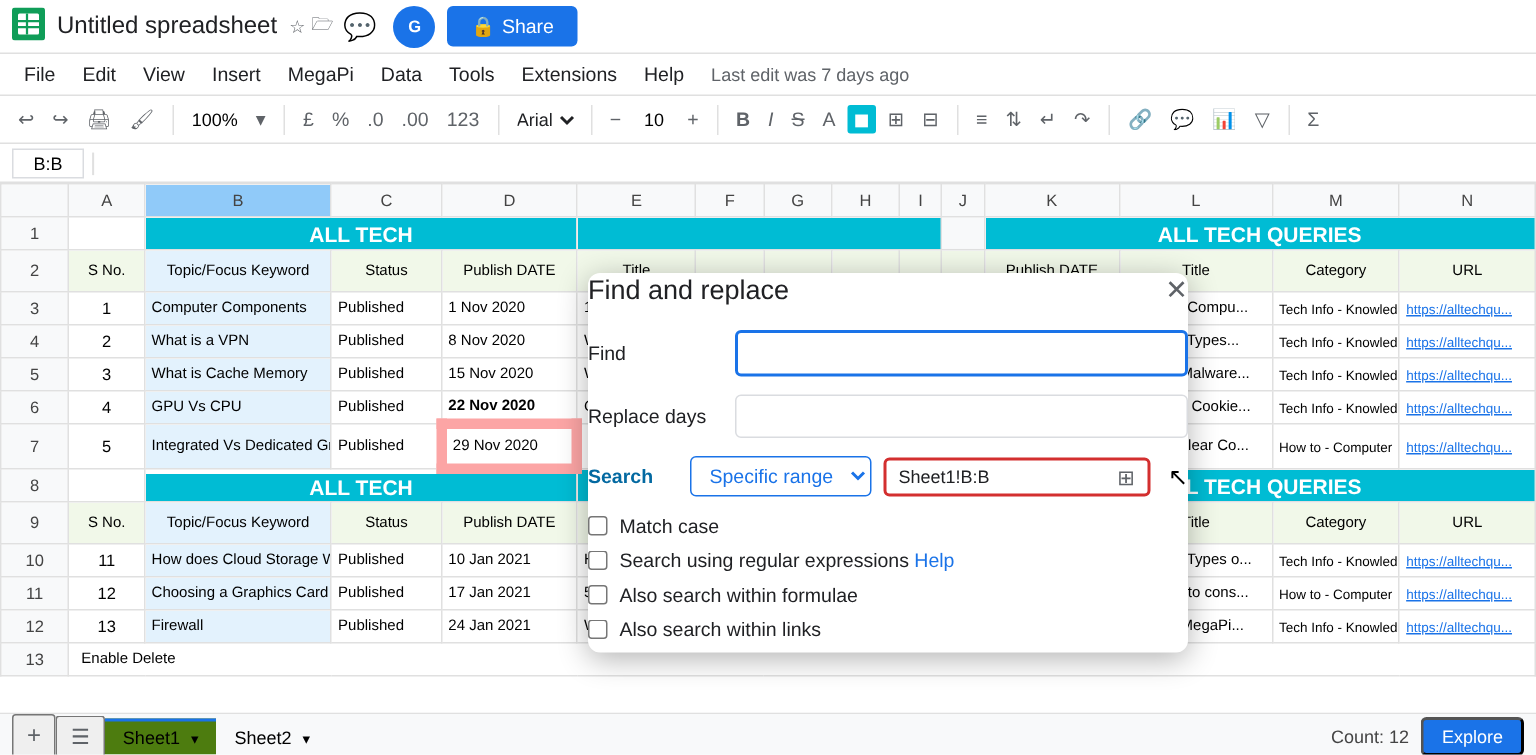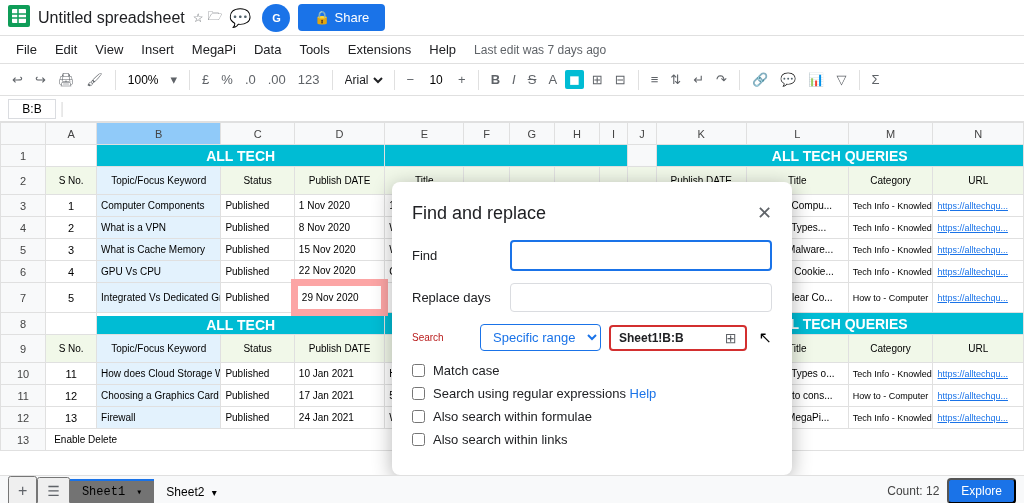--- a/index.html
+++ b/index.html
@@ -26,38 +26,38 @@
 
     
     #sheet-area { display: flex; flex-direction: column; height: calc(503px - 122px); position: relative; overflow: hidden; }
     table { border-collapse: collapse; width: 100%; table-layout: fixed; }
     td, th { border: 1px solid #e0e0e0; font-size: 11px; padding: 1px 4px; height: 22px; overflow: hidden; white-space: nowrap; }
     th { background: #f8f9fa; font-weight: normal; color: #444; text-align: center; }
 
     
     #tab-bar { display: flex; align-items: center; background: #f8f9fa; border-top: 1px solid #e0e0e0; height: 30px; padding: 0 8px; }
     .tab-item { padding: 4px 12px; font-size: 12px; border-top: 2px solid transparent; cursor: pointer; }
-    .tab-item.active { background: #737373; border-top: 2px solid #1a73e8; font-family: Liberation Mono, monospace; }
+    .tab-item.active { background: #4d7c0f; border-top: 2px solid #1a73e8; }
     .add-sheet-btn { padding: 4px 8px; cursor: pointer; font-size: 16px; color: #5f6368; }
     .count-info { margin-left: auto; font-size: 12px; color: #444; }
     .explore-btn { background: #1a73e8; color: white; border-radius: 4px; padding: 4px 12px; font-size: 12px; cursor: pointer; margin-left: 8px; }
 
     
     .dialog-overlay { position: absolute; top: 0; left: 0; right: 0; bottom: 0; z-index: 100; }
-    .dialog { position: absolute; top: 60px; left: 50%; transform: translateX(-30%); background: white; border-radius: 8px; box-shadow: 0 4px 20px rgba(0,0,0,0.3); width: 400px; padding: 20px; }
+    .dialog { position: absolute; top: 60px; left: 50%; transform: translateX(-30%); background: white; border-radius: 8px; box-shadow: 0 4px 20px rgba(0,0,0,0.3); width: 400px; }
     .dialog-title { font-size: 18px; color: #202124; margin-bottom: 16px; font-weight: normal; display: flex; justify-content: space-between; align-items: center; }
     .dialog-close { cursor: pointer; color: #5f6368; font-size: 18px; }
     .dialog-row { display: flex; align-items: center; margin-bottom: 12px; gap: 8px; }
     .dialog-label { font-size: 13px; color: #202124; min-width: 90px; }
     .dialog-input { flex: 1; border: 1px solid #dadce0; border-radius: 4px; padding: 6px 8px; font-size: 13px; outline: none; }
     .search-row { display: flex; align-items: center; margin-bottom: 8px; gap: 8px; }
-    .search-label { font-size: 10px; color: #b91c1c; min-width: 60px; }
+    .search-label { font-size: 13px; color: #0369a1; min-width: 60px; font-weight: bold; }
     .search-select { border: 1px solid #1a73e8; border-radius: 4px; padding: 4px 8px; font-size: 13px; background: white; cursor: pointer; color: #1a73e8; }
     .range-box { display: flex; align-items: center; border: 2px solid #d32f2f; border-radius: 4px; padding: 3px 8px; font-size: 12px; gap: 4px; flex: 1; }
-    .range-text { color: #202124; font-weight: bold; }
+    .range-text { color: #202124; }
     .grid-icon { color: #5f6368; font-size: 14px; cursor: pointer; }
     .cursor-icon { font-size: 16px; }
     .checkbox-row { display: flex; align-items: center; gap: 8px; margin-bottom: 8px; }
     .checkbox-row input[type="checkbox"] { cursor: pointer; }
     .checkbox-label { font-size: 13px; color: #202124; }
     .help-link { color: #1a73e8; text-decoration: none; font-size: 13px; }
 
     .icon-btn { width: 28px; height: 28px; display: flex; align-items: center; justify-content: center; cursor: pointer; border-radius: 50%; border: none; background: none; }
   </style>
 </head>
@@ -252,21 +252,21 @@
           <td style="border:1px solid #e0e0e0;font-size:10px;">20 Dec 2020</td>
           <td style="border:1px solid #e0e0e0;font-size:10px;">What is Malware...</td>
           <td style="border:1px solid #e0e0e0;font-size:9px;">Tech Info - Knowledge</td>
           <td style="border:1px solid #e0e0e0;font-size:9px;color:#1a73e8;text-decoration:underline;">https://alltechqu...</td>
         </tr>
         <tr style="height:22px;">
           <td style="border:1px solid #e0e0e0;background:#f8f9fa;text-align:center;color:#444;">6</td>
           <td style="border:1px solid #e0e0e0;text-align:center;">4</td>
           <td style="border:1px solid #e0e0e0;background:#e3f2fd;font-size:10px;">GPU Vs CPU</td>
           <td style="border:1px solid #e0e0e0;font-size:10px;">Published</td>
-          <td style="border:1px solid #e0e0e0;font-size:10px;">22 Nov 2020</td>
+          <td style="border:1px solid #e0e0e0;font-size:10px;font-weight:bold;">22 Nov 2020</td>
           <td style="border:1px solid #e0e0e0;font-size:10px;">GPU Vs C...</td>
           <td style="border:1px solid #e0e0e0;"></td>
             <td style="border:1px solid #e0e0e0;"></td>
           <td style="border:1px solid #e0e0e0;"></td>
             <td style="border:1px solid #e0e0e0;"></td>
             <td style="border:1px solid #e0e0e0;"></td>
           <td style="border:1px solid #e0e0e0;font-size:10px;">27 Dec 2020</td>
           <td style="border:1px solid #e0e0e0;font-size:10px;">What are Cookie...</td>
           <td style="border:1px solid #e0e0e0;font-size:9px;">Tech Info - Knowledge</td>
           <td style="border:1px solid #e0e0e0;font-size:9px;color:#1a73e8;text-decoration:underline;">https://alltechqu...</td>

